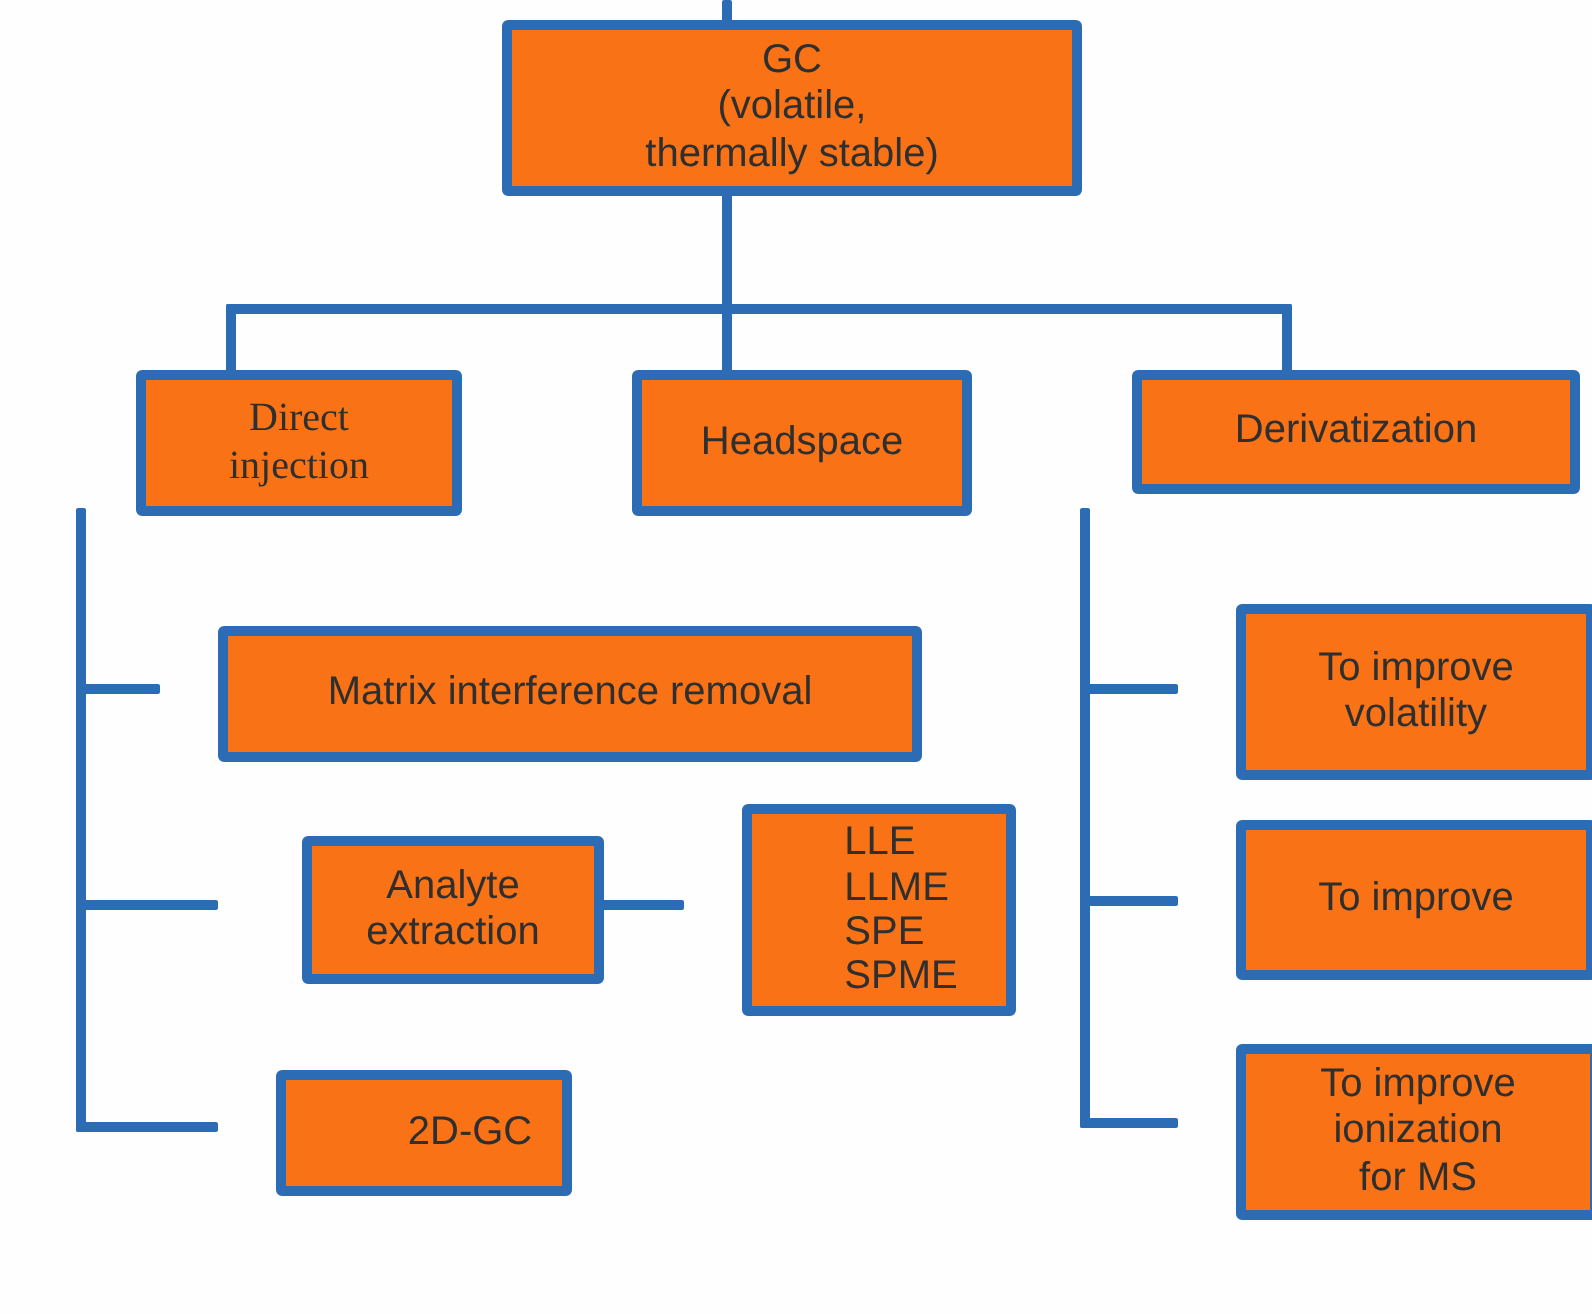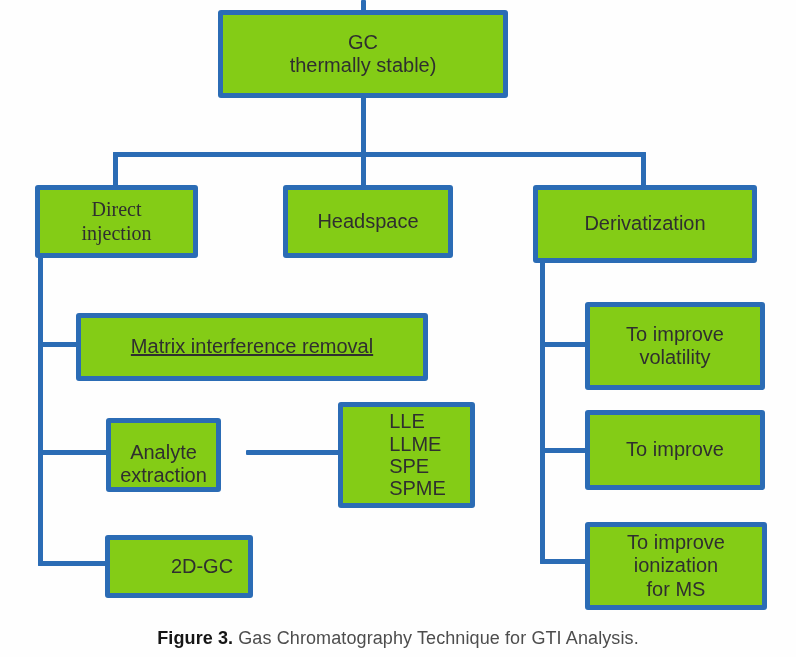--- a/index.html
+++ b/index.html
@@ -24,41 +24,42 @@
   
   .edge {
     position: absolute;
     background: var(--accent);
     border-radius: 1px;
   }
 
   
   .node {
     position: absolute;
-    background: #84cc16;
+    background: #f97316;
     border: 5px solid var(--accent);
     border-radius: 3px;
     display: flex;
     align-items: center;
     justify-content: center;
     color: var(--node-text);
     font-size: 20px;
     line-height: 1.16;
     text-align: center;
+    margin-left: 33px;
   }
   .node-text { display: inline-block; }
   .node--list .node-text { text-align: left; }
   .node-text span { display: block; white-space: nowrap; }
 
   .n-gc        { left: 218px; top: 10px;  width: 290px; height: 88px; }
   .n-direct    { left: 35px;  top: 185px; width: 163px; height: 73px; font-family: Liberation Serif, serif; }
   .n-headspace { left: 283px; top: 185px; width: 170px; height: 73px; }
-  .n-deriv     { left: 533px; top: 185px; width: 224px; height: 78px; }
-  .n-matrix    { left: 76px;  top: 313px; width: 352px; height: 68px; text-decoration: underline; }
-  .n-analyte   { left: 106px; top: 418px; width: 115px; height: 74px; align-items: flex-end; }
+  .n-deriv     { left: 533px; top: 185px; width: 224px; height: 62px; }
+  .n-matrix    { left: 76px;  top: 313px; width: 352px; height: 68px; }
+  .n-analyte   { left: 118px; top: 418px; width: 151px; height: 74px; }
   .n-lle       { left: 338px; top: 402px; width: 137px; height: 106px; font-size: 20px; line-height: 1.12; padding-left: 22px; }
   .n-2dgc      { left: 105px; top: 535px; width: 148px; height: 63px; padding-left: 46px; }
   .n-volat     { left: 585px; top: 302px; width: 180px; height: 88px; }
   .n-stab      { left: 585px; top: 410px; width: 180px; height: 80px; }
   .n-ioniz     { left: 585px; top: 522px; width: 182px; height: 88px; }
 
   
   .caption {
     position: absolute;
     left: 0; top: 628px;
@@ -87,20 +88,21 @@
   <div class="edge" style="left:38px;  top:561px; width:71px;  height:5px;"></div>
   <div class="edge" style="left:246px; top:450px; width:96px;  height:5px;"></div>
   <div class="edge" style="left:540px; top:254px; width:5px;   height:310px;"></div>
   <div class="edge" style="left:540px; top:342px; width:49px;  height:5px;"></div>
   <div class="edge" style="left:540px; top:448px; width:49px;  height:5px;"></div>
   <div class="edge" style="left:540px; top:559px; width:49px;  height:5px;"></div>
 
   <div class="node n-gc">
     <div class="node-text">
       <span>GC</span>
+      <span>(volatile,</span>
       <span>thermally stable)</span>
     </div>
   </div>
 
   <div class="node n-direct">
     <div class="node-text">
       <span>Direct</span>
       <span>injection</span>
     </div>
   </div>
@@ -159,17 +161,14 @@
   </div>
 
   <div class="node n-ioniz">
     <div class="node-text">
       <span>To improve</span>
       <span>ionization</span>
       <span>for MS</span>
     </div>
   </div>
 
-  <div class="caption">
-    <b>Figure 3.</b><span> Gas Chromatography Technique for GTI Analysis.</span>
-  </div>
 
 </div>
 
 </body></html>

